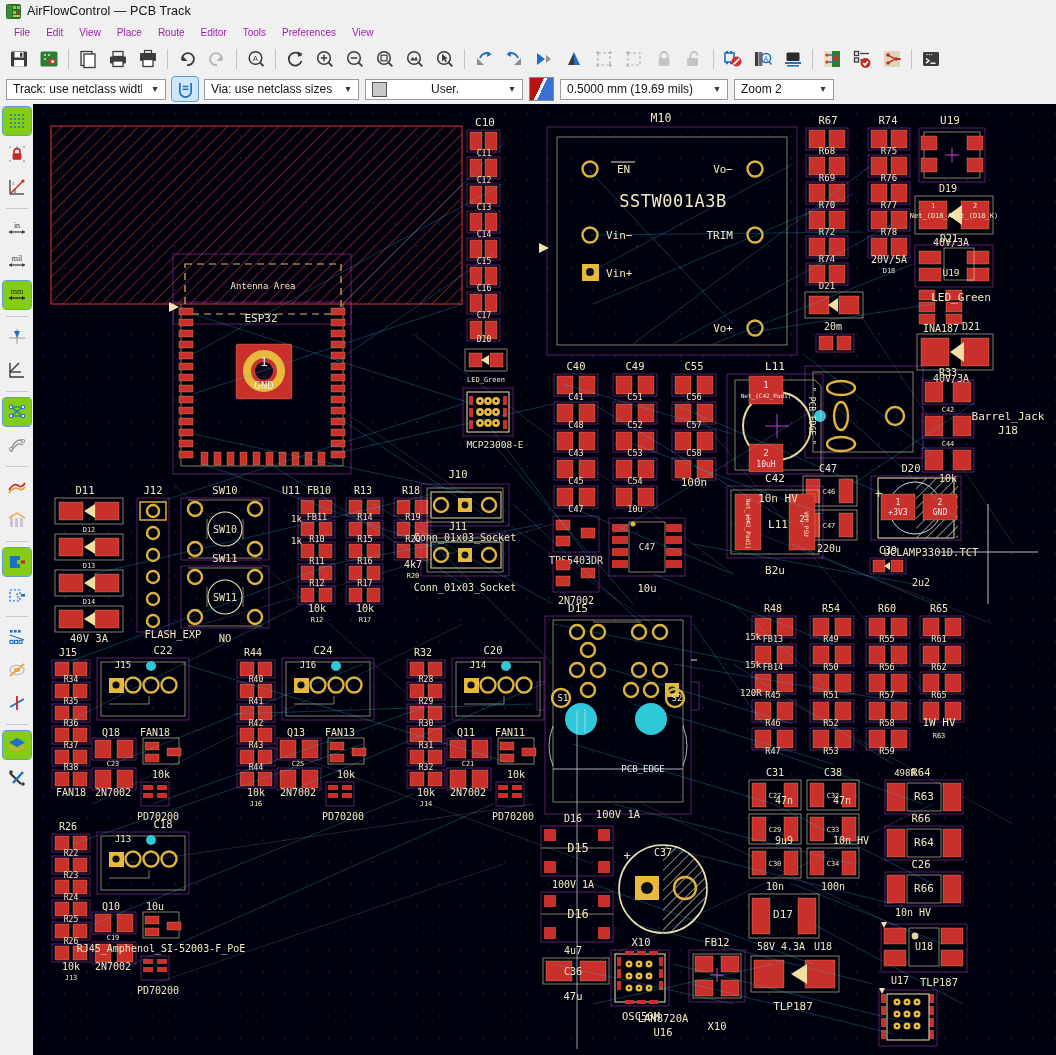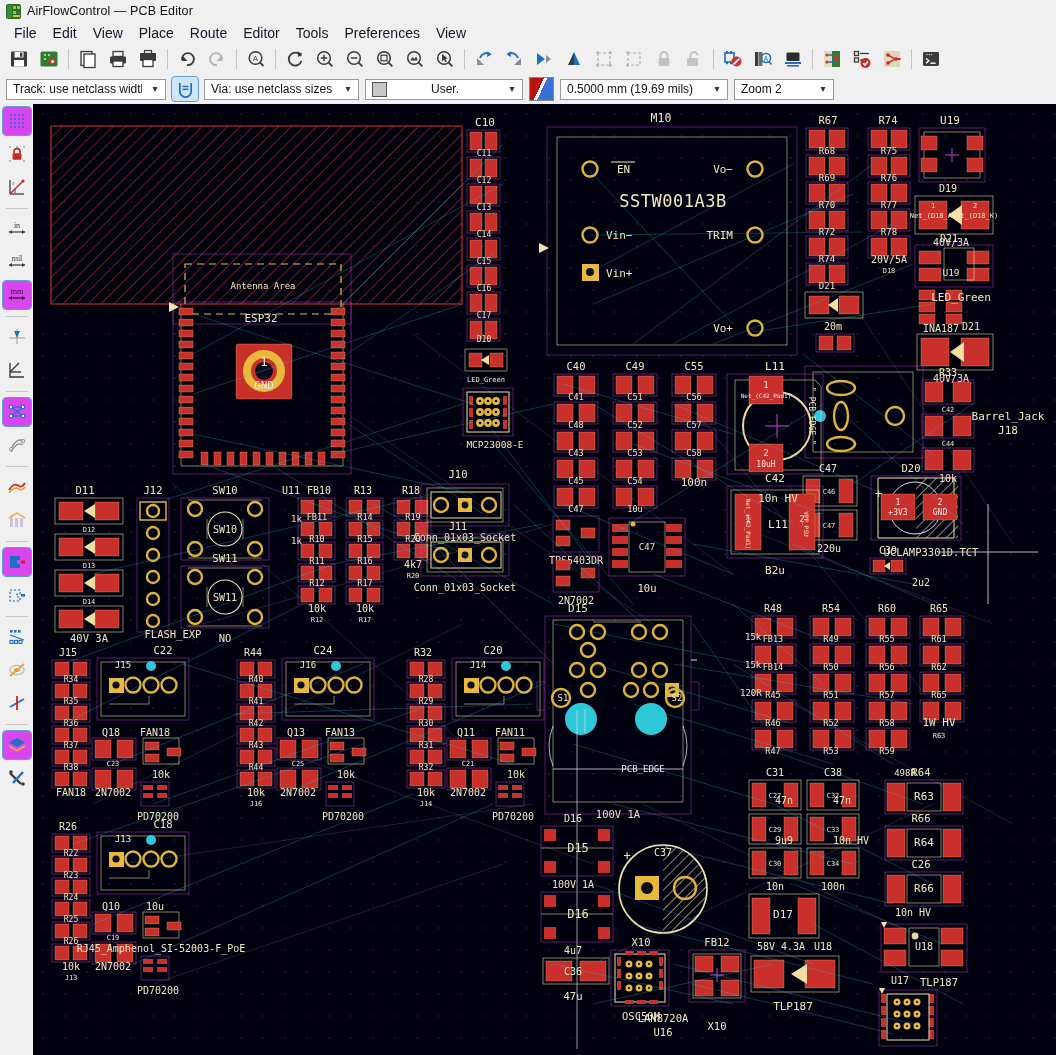--- a/index.html
+++ b/index.html
@@ -14,21 +14,21 @@
   .applogo i:nth-child(1){left:1px;top:1px;width:5px;height:13px;background:#3a8c3a;}
   .applogo i:nth-child(2){left:7px;top:2px;width:3px;height:3px;}
   .applogo i:nth-child(3){left:11px;top:2px;width:3px;height:3px;}
   .applogo i:nth-child(4){left:7px;top:7px;width:3px;height:3px;}
   .applogo i:nth-child(5){left:11px;top:7px;width:3px;height:3px;background:#d62828;}
   .applogo i:nth-child(6){left:7px;top:11px;width:7px;height:2px;background:#c8c832;}
   .titletext{font-size:12.5px;color:#111;letter-spacing:.1px;}
 
   
   .menubar{height:21px;display:flex;align-items:center;padding:0 6px;background:#f0f0f0;}
-  .menubar .mi{padding:2px 8px;font-size:14px;color:#0f172a;cursor:default;}
+  .menubar .mi{padding:2px 8px;font-size:10px;color:#a21caf;cursor:default;}
 
   
   .toolbar{height:31px;display:flex;align-items:center;padding:0 4px;gap:0px;background:#f0f0f0;}
   .tbtn{width:30px;height:28px;display:flex;align-items:center;justify-content:center;border-radius:3px;flex:none;}
   .tbtn.on{background:#cfe6fa;outline:1px solid #5b9fd4;}
   .sep{width:1px;height:20px;background:#c4c4c4;margin:0 4px;flex:none;}
 
   .toolbar2{height:30px;display:flex;align-items:center;padding:0 6px;gap:6px;background:#f0f0f0;}
   .combo{height:21px;border:1px solid #9a9a9a;background:#fff;display:flex;align-items:center;
          padding:0 2px 0 6px;font-size:12px;color:#111;gap:5px;box-sizing:border-box;}
@@ -36,21 +36,21 @@
   .combo .arw{width:16px;text-align:center;color:#333;font-size:10px;line-height:1;}
   .swatch{width:13px;height:13px;border:1px solid #555;background:#c8c8c8;flex:none;}
   .layerflag{width:23px;height:22px;flex:none;background:
       linear-gradient(115deg,#b11 0 42%,#fff 42% 52%,#3a6fd8 52% 100%);border:1px solid #888;}
 
   
   .bodywrap{flex:1;display:flex;min-height:0;}
   .leftbar{width:33px;background:#f0f0f0;display:flex;flex-direction:column;align-items:center;
            padding-top:3px;gap:4px;flex:none;}
   .lbtn{width:28px;height:28px;display:flex;align-items:center;justify-content:center;border-radius:3px;margin-bottom:1px;}
-  .lbtn.on{background:#d946ef;outline:1px solid #5b9fd4;}
+  .lbtn.on{background:#84cc16;outline:1px solid #5b9fd4;}
   .lsep{width:22px;height:1px;background:#c9c9c9;margin:2px 0;}
 
   
   .canvas{flex:1;position:relative;background:#00010f;overflow:hidden;}
   .canvas svg{display:block;}
   .ratsnest line{stroke:#2ec8d8;stroke-width:.45;opacity:.62;}
   .ratsnest2 line{stroke:#c9c4d8;stroke-width:.4;opacity:.40;}
 
   .lbl{font-family:"DejaVu Sans Mono",monospace;fill:#f2e9c0;font-size:9px;text-anchor:middle;}
   .lbl.sm{font-size:7px;}
@@ -67,21 +67,21 @@
 
   <div class="titlebar">
     <div class="applogo">
         <i></i>
         <i></i>
         <i></i>
         <i></i>
         <i></i>
         <i></i>
       </div>
-    <div class="titletext">AirFlowControl — PCB Editor</div>
+    <div class="titletext">AirFlowControl — PCB Track</div>
   </div>
 
   <div class="menubar">
     <div class="mi">File</div>
     <div class="mi">Edit</div>
     <div class="mi">View</div>
     <div class="mi">Place</div>
     <div class="mi">Route</div>
     <div class="mi">Editor</div>
     <div class="mi">Tools</div>

